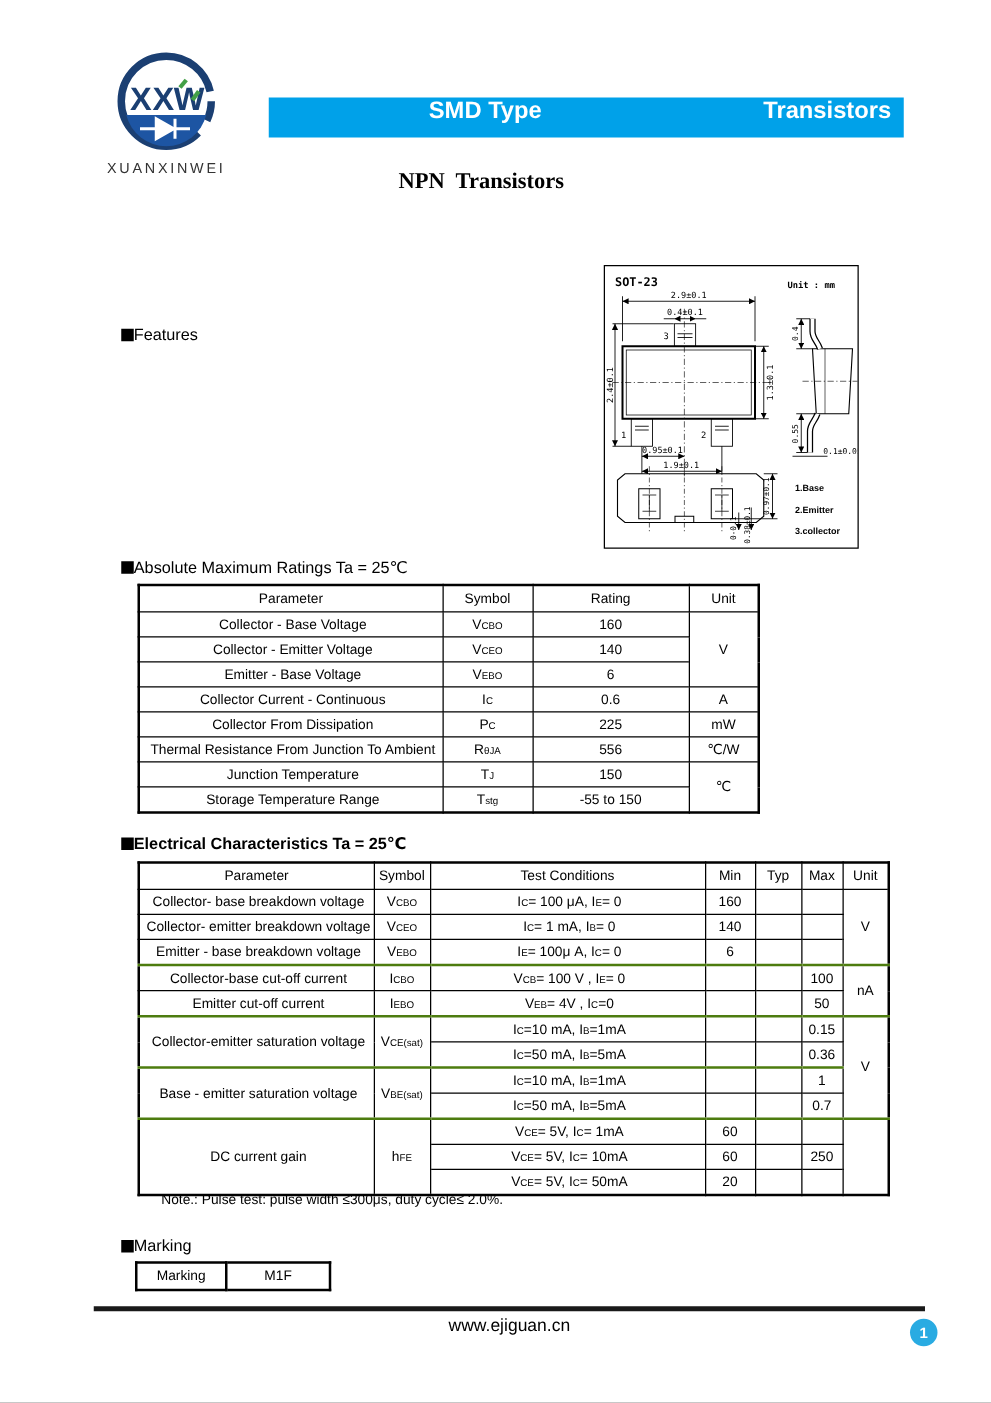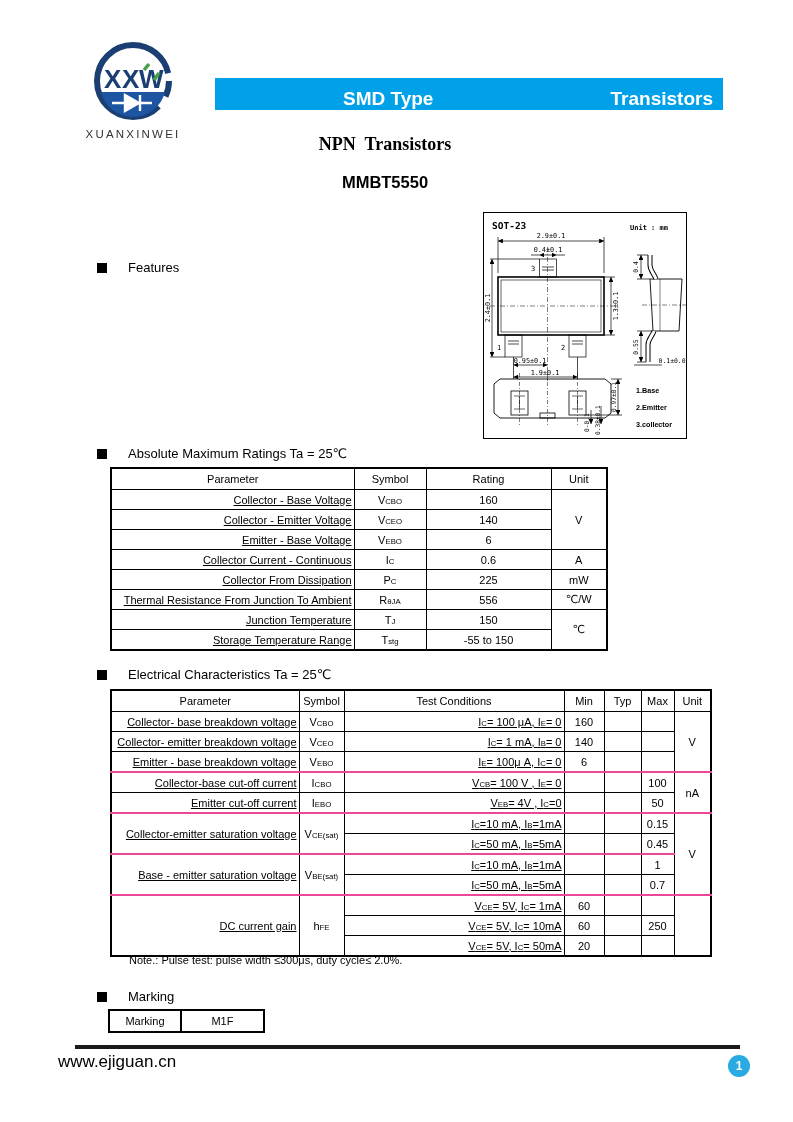--- a/index.html
+++ b/index.html
@@ -7,56 +7,56 @@
         font-family:"Liberation Sans","DejaVu Sans",sans-serif;color:#000;overflow:hidden;}
   .abs{position:absolute;}
 
   
   .logo{left:70px;top:40px;width:126px;text-align:center;}
   .logo-cn{font-size:31px;font-weight:bold;letter-spacing:4px;line-height:1.05;color:#0d0d0d;white-space:nowrap;}
   .logo-en{font-size:11.5px;letter-spacing:2.2px;color:#333;margin-top:2px;white-space:nowrap;}
 
   
   .bar{left:215px;top:78px;width:508px;height:32px;background:#00A1E9;color:#fff;
-       display:flex;align-items:flex-end;justify-content:space-between;
+       display:flex;align-items:flex-start;justify-content:space-between;
        font-size:19px;font-weight:bold;box-sizing:border-box;padding:0 10px 0 128px;}
 
   .title1{left:0;top:134px;width:770px;text-align:center;font-size:18px;font-weight:bold;white-space:pre;font-family:Liberation Serif, serif;}
   .title2{left:0;top:173px;width:770px;text-align:center;font-size:16.5px;font-weight:bold;}
 
-  .sect{font-size:13px;display:flex;align-items:center;gap:21px;}
+  .sect{font-size:13px;display:flex;align-items:center;gap:0;}
   .sq{display:inline-block;width:10px;height:10px;background:#000;flex:0 0 auto;}
 
   .features{left:100px;top:281px;font-size:11.5px;}
   .feat-item{display:flex;align-items:center;gap:9px;margin-bottom:10px;height:12px;}
   .dot{display:inline-block;width:9px;height:9px;border-radius:50%;background:#000;flex:0 0 auto;}
 
   
   .pkg{left:483px;top:212px;width:204px;height:227px;border:1px solid #000;box-sizing:border-box;}
 
   
   table{border-collapse:collapse;table-layout:fixed;font-size:11px;}
   .dtable{border:2px solid #000;}
   .dtable td,.dtable th{border:1px solid #000;font-weight:normal;height:19px;padding:0 2px;
       text-align:center;overflow:hidden;}
   .dtable th{height:20px;}
-  .dtable td.p{text-align:right;padding-left:5px;text-decoration:underline;}
-  .dtable tr.g td{border-top:2px solid #ec4899;}
+  .dtable td.p{text-align:center;padding-left:5px;}
+  .dtable tr.g td{border-top:2px solid #4d7c0f;}
   sub.sb{font-size:71%;vertical-align:baseline;line-height:0;}
 
   .amr{left:110px;top:467px;width:498px;}
   .ec{left:110px;top:689px;width:602px;}
 
   .note{left:110px;top:954px;font-size:11px;padding-left:19px;}
 
   .mark-table{left:108px;top:1009px;width:157px;border:2px solid #000;}
   .mark-table td{border:2px solid #000;height:18px;text-align:center;font-size:11px;}
 
   .foot-line{left:75px;top:1045px;width:665px;height:4px;background:#1a1a1a;}
-  .foot-url{left:58px;top:1052px;width:665px;text-align:left;font-size:17px;}
+  .foot-url{left:75px;top:1052px;width:665px;text-align:center;font-size:14px;}
   .badge{left:728px;top:1055px;width:22px;height:22px;border-radius:50%;background:#29ABE2;
          color:#fff;font-size:12px;font-weight:bold;display:flex;align-items:center;justify-content:center;}
 
   .dimtxt{font-family:"DejaVu Sans Mono","Liberation Mono",monospace;}
 </style>
 </head>
 <body>
 
 <div class="page">
 
@@ -81,21 +81,20 @@
     </svg>
     <div class="logo-en">XUANXINWEI</div>
   </div>
 
   <div class="abs bar">
     <span>SMD Type</span>
     <span>Transistors</span>
   </div>
 
   <div class="abs title1">NPN  Transistors</div>
-  <div class="abs title2">MMBT5550</div>
 
   <div class="abs sect" style="left:97px;top:260px;">
     <span class="sq"></span>
     <span>Features</span>
   </div>
 
   <div class="abs pkg">
     <svg width="202" height="225" viewBox="0 0 202 225">
       <defs>
         <marker id="aR" viewBox="0 0 10 10" refX="10" refY="5" markerWidth="7" markerHeight="7" orient="auto">
@@ -283,21 +282,21 @@
       <td rowspan="2">℃</td>
     </tr>
     <tr>
       <td class="p">Storage Temperature Range</td>
       <td>T<sub class="sb">stg</sub></td>
       <td>-55 to 150</td>
     </tr>
   </tbody>
     </table>
 
-  <div class="abs sect" style="left:97px;top:667px;">
+  <div class="abs sect" style="left:97px;top:667px;font-weight:bold;">
     <span class="sq"></span>
     <span>Electrical Characteristics Ta = 25℃</span>
   </div>
 
   <table class="abs dtable ec">
     <colgroup>
         <col style="width:188px">
         <col style="width:45px">
         <col style="width:220px">
         <col style="width:40px">
@@ -363,21 +362,21 @@
       <td class="p">I<sub class="sb">C</sub>=10 mA, I<sub class="sb">B</sub>=1mA</td>
       <td></td>
       <td></td>
       <td>0.15</td>
       <td rowspan="4">V</td>
     </tr>
     <tr>
       <td class="p">I<sub class="sb">C</sub>=50 mA, I<sub class="sb">B</sub>=5mA</td>
       <td></td>
       <td></td>
-      <td>0.45</td>
+      <td>0.36</td>
     </tr>
     <tr class="g">
       <td class="p" rowspan="2">Base - emitter saturation voltage</td>
       <td rowspan="2">V<sub class="sb">BE(sat)</sub></td>
       <td class="p">I<sub class="sb">C</sub>=10 mA, I<sub class="sb">B</sub>=1mA</td>
       <td></td>
       <td></td>
       <td>1</td>
     </tr>
     <tr>

